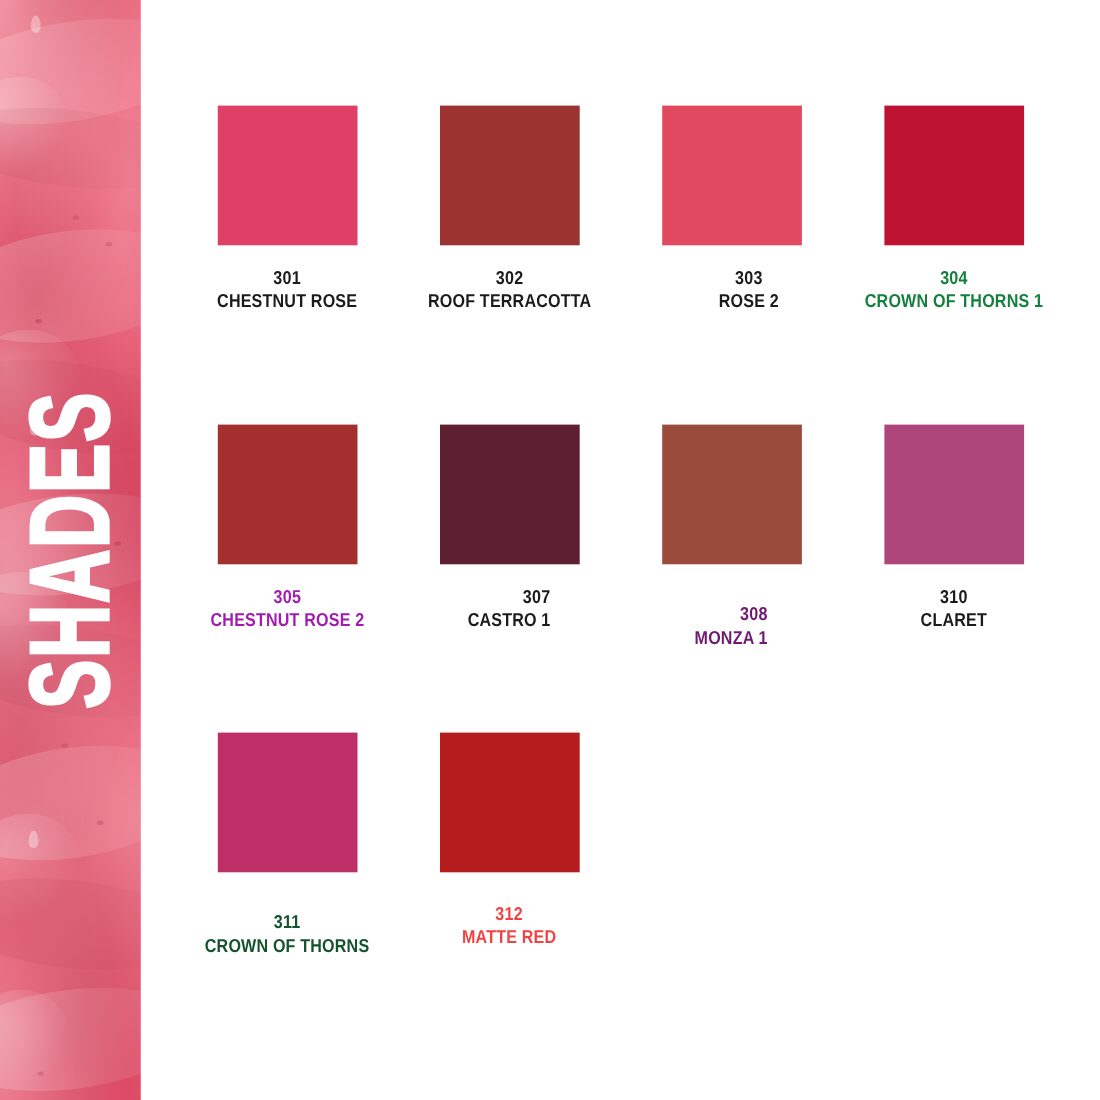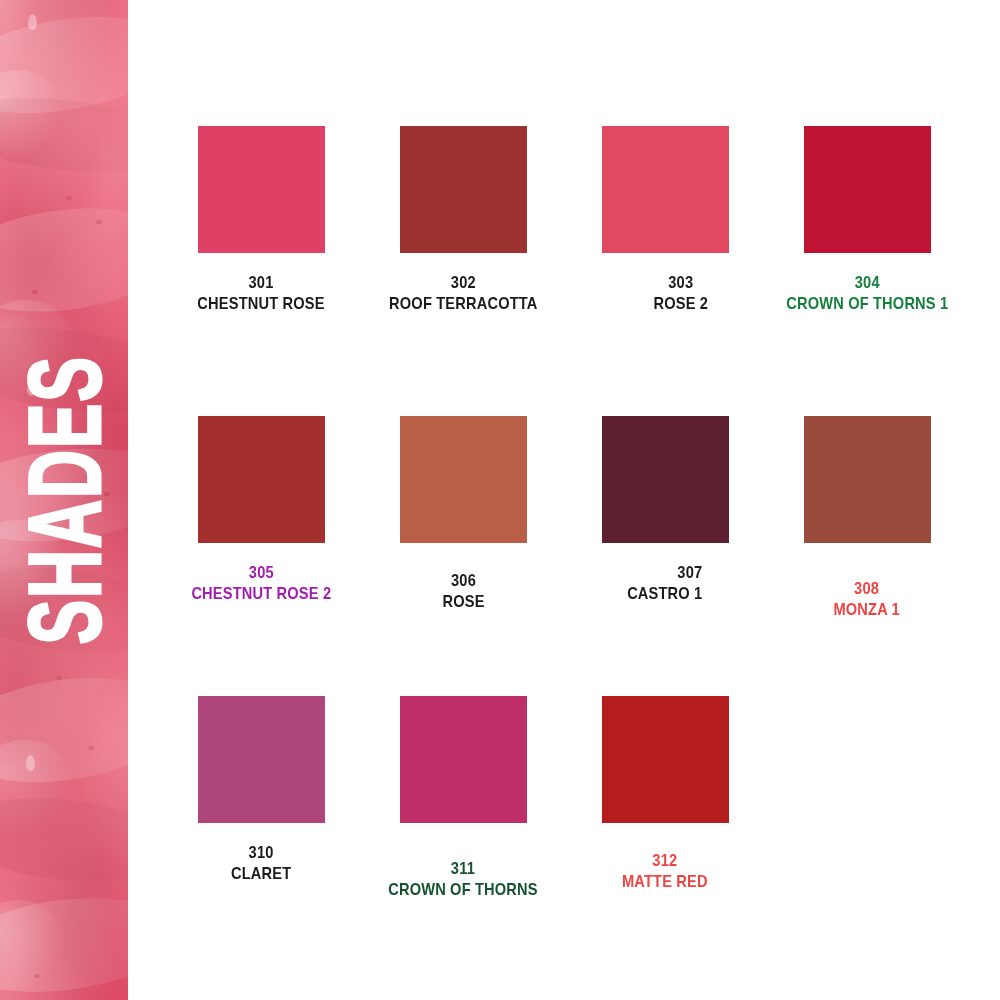--- a/index.html
+++ b/index.html
@@ -142,21 +142,21 @@
   #main {
     position: relative;
     flex: 1 1 auto;
     height: 1000px;
     background: #ffffff;
   }
 
   #grid {
     position: absolute;
     left: 32px;
-    top: 126px;
+    top: 96px;
     width: 808px;
     display: grid;
     grid-template-columns: repeat(4, 1fr);
     grid-template-rows: 290px 280px 280px;
   }
 
   .cell {
     position: relative;
     display: flex;
     flex-direction: column;
@@ -269,37 +269,30 @@
             <span class="name">CROWN OF THORNS 1</span>
           </div>
         </div>
         <div class="cell">
           <div class="swatch" style="background-color: rgb(163, 47, 46);"></div>
           <div class="caption" style="color: #a21caf;">
             <span class="code">305</span>
             <span class="name">CHESTNUT ROSE 2</span>
           </div>
         </div>
-        <div class="cell nudge-8">
-          <div class="swatch" style="background-color: rgb(185, 95, 72);"></div>
-          <div class="caption" style="color: rgb(27, 27, 27);">
-            <span class="code">306</span>
-            <span class="name">ROSE</span>
-          </div>
-        </div>
         <div class="cell">
           <div class="swatch" style="background-color: rgb(94, 32, 49);"></div>
           <div class="caption" style="color: rgb(27, 27, 27); text-align: right;">
             <span class="code">307</span>
             <span class="name">CASTRO 1</span>
           </div>
         </div>
         <div class="cell nudge-16">
           <div class="swatch" style="background-color: rgb(154, 75, 59);"></div>
-          <div class="caption" style="color: #ef4444;">
+          <div class="caption" style="color: #701a75; text-align: right;">
             <span class="code">308</span>
             <span class="name">MONZA 1</span>
           </div>
         </div>
         <div class="cell">
           <div class="swatch" style="background-color: rgb(174, 70, 123);"></div>
           <div class="caption" style="color: rgb(27, 27, 27);">
             <span class="code">310</span>
             <span class="name">CLARET</span>
           </div>

